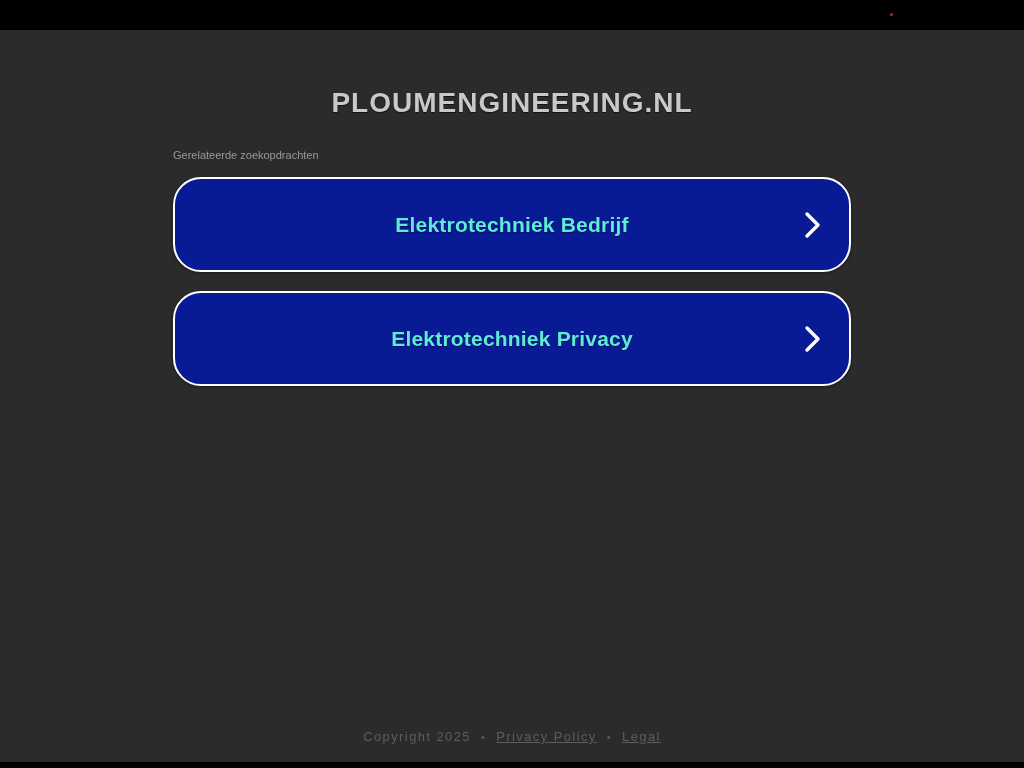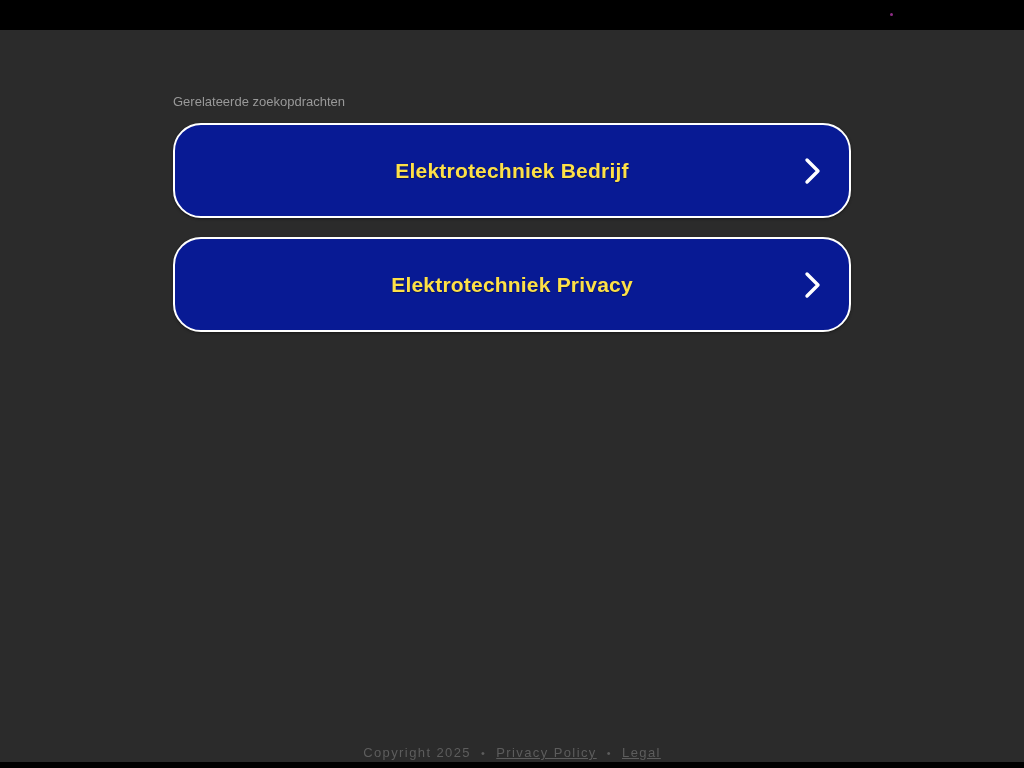--- a/index.html
+++ b/index.html
@@ -42,22 +42,22 @@
     margin-top: 86px;
     text-align: center;
     font-size: 28px;
     line-height: 33px;
     font-weight: bold;
     letter-spacing: 1px;
     color: #c9c9c9;
     text-shadow: 0 1px 1px rgba(0,0,0,0.6);
   }
   .related-label {
-    margin-top: 94px;
-    font-size: 13px;
+    margin-top: 29px;
+    font-size: 11px;
     line-height: 15px;
     color: #999999;
   }
   .btn-list {
     margin-top: 14px;
   }
   a.search-btn {
     position: relative;
     display: flex;
     align-items: center;
@@ -66,42 +66,42 @@
     height: 95px;
     margin-bottom: 19px;
     background: #081a94;
     border: 2px solid #ffffff;
     border-radius: 28px;
     text-decoration: none;
     cursor: pointer;
     box-shadow: 0 1px 3px rgba(0,0,0,0.45);
   }
   .btn-label {
-    color: #fde047;
+    color: #5eead4;
     font-size: 21px;
     font-weight: bold;
     letter-spacing: 0.2px;
     text-shadow: 0 1px 1px rgba(0,0,0,0.35);
   }
   .chevron {
     position: absolute;
     right: 28px;
     top: 50%;
     transform: translateY(-50%);
     width: 18px;
     height: 28px;
     display: flex;
     align-items: center;
     justify-content: center;
   }
   .chevron svg { display: block; }
   footer.page-footer {
     position: absolute;
     left: 0;
-    bottom: 8px;
+    bottom: 24px;
     width: 1024px;
     text-align: center;
     font-size: 13px;
     letter-spacing: 1.4px;
     color: #5d5d5d;
   }
   footer.page-footer .sep {
     display: inline-block;
     margin: 0 10px;
     font-size: 11px;
@@ -114,20 +114,21 @@
 </style>
 </head>
 <body>
 
 <div class="top-bar">
   <span class="pixel-dot"></span>
 </div>
 
 <main>
   <div class="wrap">
+    <h1 class="page-title">PLOUMENGINEERING.NL</h1>
 
     <div class="related-label">Gerelateerde zoekopdrachten</div>
 
     <div class="btn-list">
 
       <a class="search-btn">
         <span class="btn-label">Elektrotechniek Bedrijf</span>
         <span class="chevron">
           <svg width="18" height="28" viewBox="0 0 18 28" xmlns="http://www.w3.org/2000/svg">
             <path d="M4 3 L15 14 L4 25" fill="none" stroke="#ffffff" stroke-width="3.4" stroke-linecap="round" stroke-linejoin="round"></path>

